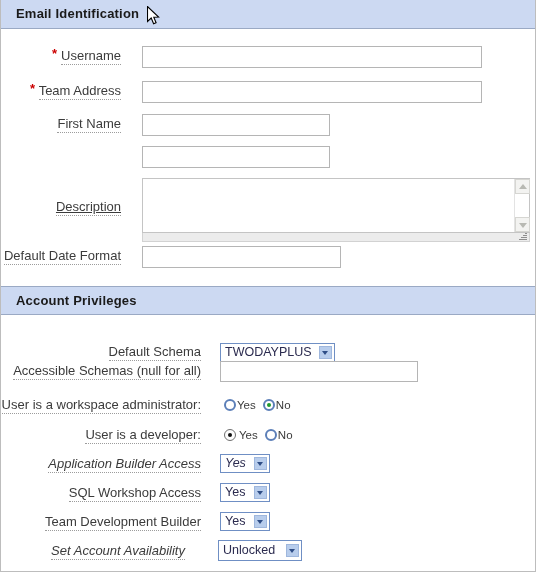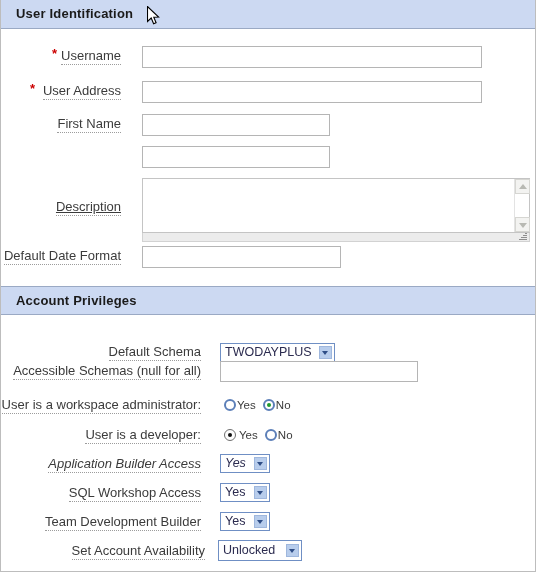--- a/index.html
+++ b/index.html
@@ -287,34 +287,34 @@
   }
 </style>
 </head>
 <body>
 
 <div id="page">
 
   <div class="frame"></div>
 
   <div class="section-header" id="hdr-user">
-    <div class="title">User Identification</div>
+    <div class="title">Email Identification</div>
   </div>
 
   <div class="row" style="top:46px;">
     <div class="lbl-wrap">
       <div class="lbl" style="right:10px; top:3px;">Username</div>
       <div class="req" style="right:74px; top:3px;">*</div>
     </div>
     <input class="txt" type="text" style="left: 142px; top: 0px; width: 340px; height: 22px;" placeholder="">
   </div>
 
   <div class="row" style="top:81px;">
     <div class="lbl-wrap">
-      <div class="lbl" style="right:10px; top:3px;">User Address</div>
+      <div class="lbl" style="right:10px; top:3px;">Team Address</div>
       <div class="req" style="right:96px; top:3px;">*</div>
     </div>
     <input class="txt" type="text" style="left: 142px; top: 0px; width: 340px; height: 22px;" placeholder="">
   </div>
 
   <div class="row" style="top:114px;">
     <div class="lbl-wrap">
       <div class="lbl" style="right:10px; top:3px;">First Name</div>
     </div>
     <input class="txt" type="text" style="left: 142px; top: 0px; width: 188px; height: 22px;" placeholder="">
@@ -430,21 +430,21 @@
       <div class="lbl" style="right:8px; top:3px;">Team Development Builder</div>
     </div>
     <div class="sel" style="left:220px; top:0px; width:50px;">
       <div class="sel-text">Yes</div>
       <div class="sel-btn"></div>
     </div>
   </div>
 
   <div class="row" style="top:540px;">
     <div class="lbl-wrap" style="width:209px;">
-      <div class="lbl" style="right:4px; top:4px;">Set Account Availability</div>
+      <div class="lbl" style="right:24px; top:4px;font-style:italic;">Set Account Availability</div>
     </div>
     <div class="sel" style="left:218px; top:0px; width:84px; height:21px;">
       <div class="sel-text" style="top:2px;">Unlocked</div>
       <div class="sel-btn" style="top:3px;"></div>
     </div>
   </div>
 
   <div id="cursor">
     <svg width="14" height="21" viewBox="0 0 14 21">
       <polygon points="0.5,0.5 0.5,15.5 4.2,12.0 6.6,17.8 9.1,16.7 6.8,11.2 11.6,11.0" fill="#ffffff" stroke="#000000" stroke-width="1.1" stroke-linejoin="miter"></polygon>

